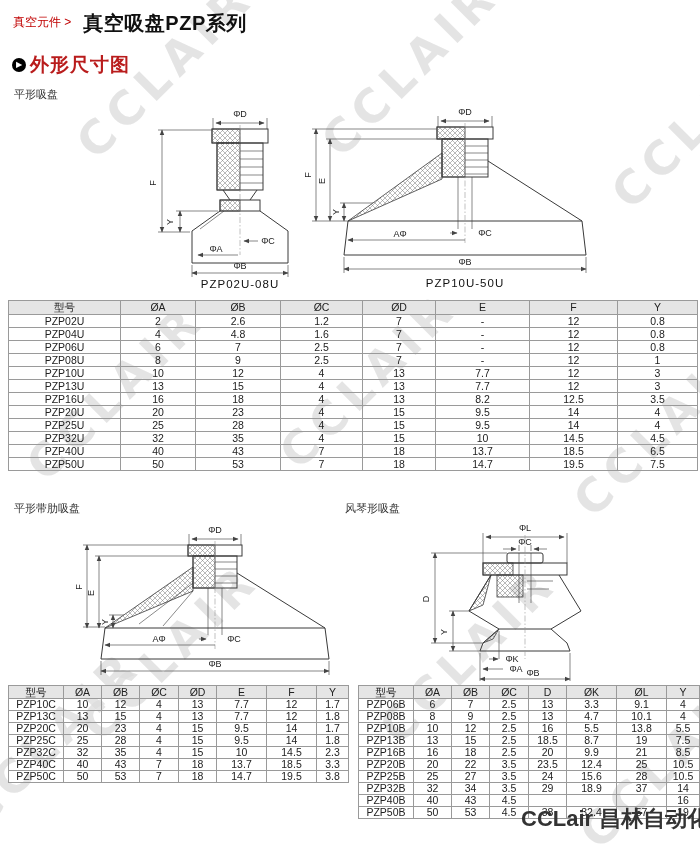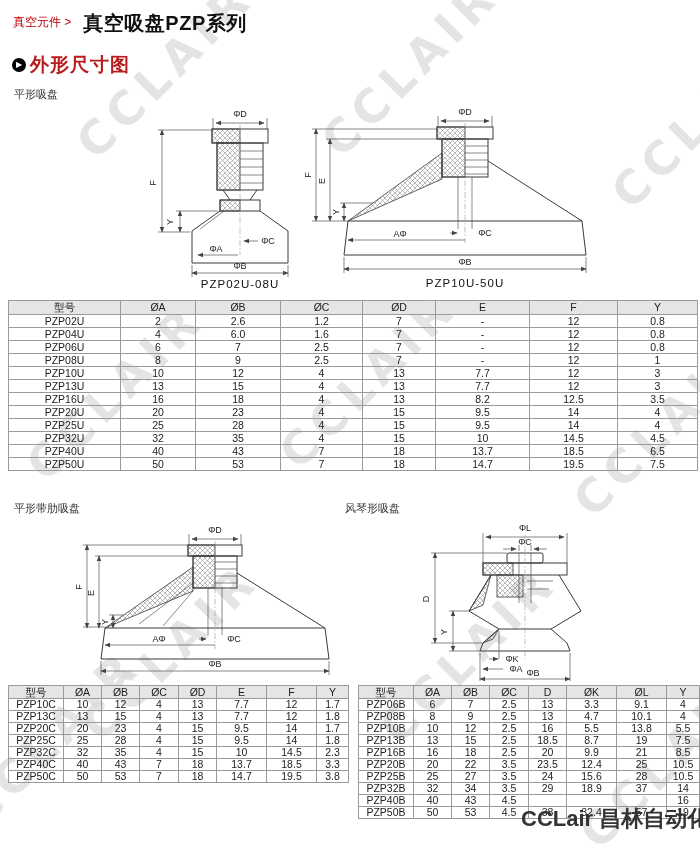--- a/index.html
+++ b/index.html
@@ -178,21 +178,21 @@
             <td>2.6</td>
             <td>1.2</td>
             <td>7</td>
             <td>-</td>
             <td>12</td>
             <td>0.8</td>
           </tr>
           <tr>
             <td>PZP04U</td>
             <td>4</td>
-            <td>6.0</td>
+            <td>4.8</td>
             <td>1.6</td>
             <td>7</td>
             <td>-</td>
             <td>12</td>
             <td>0.8</td>
           </tr>
           <tr>
             <td>PZP06U</td>
             <td>6</td>
             <td>7</td>

